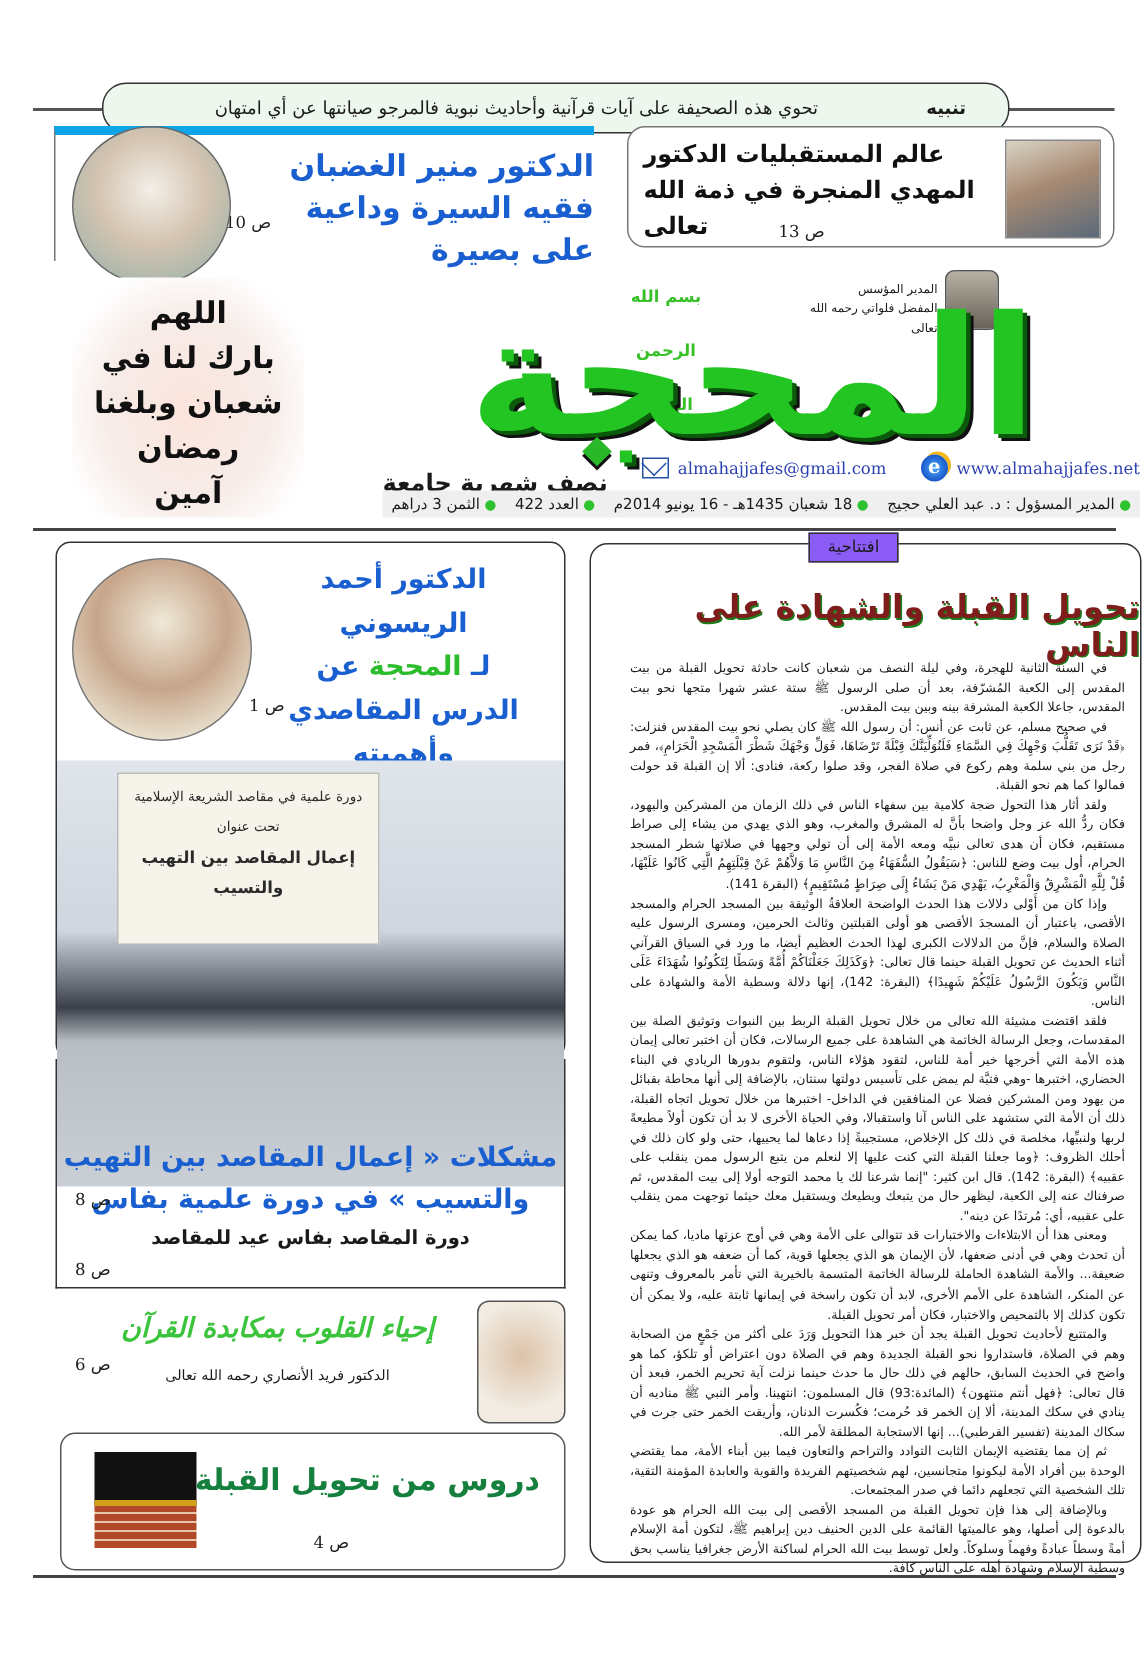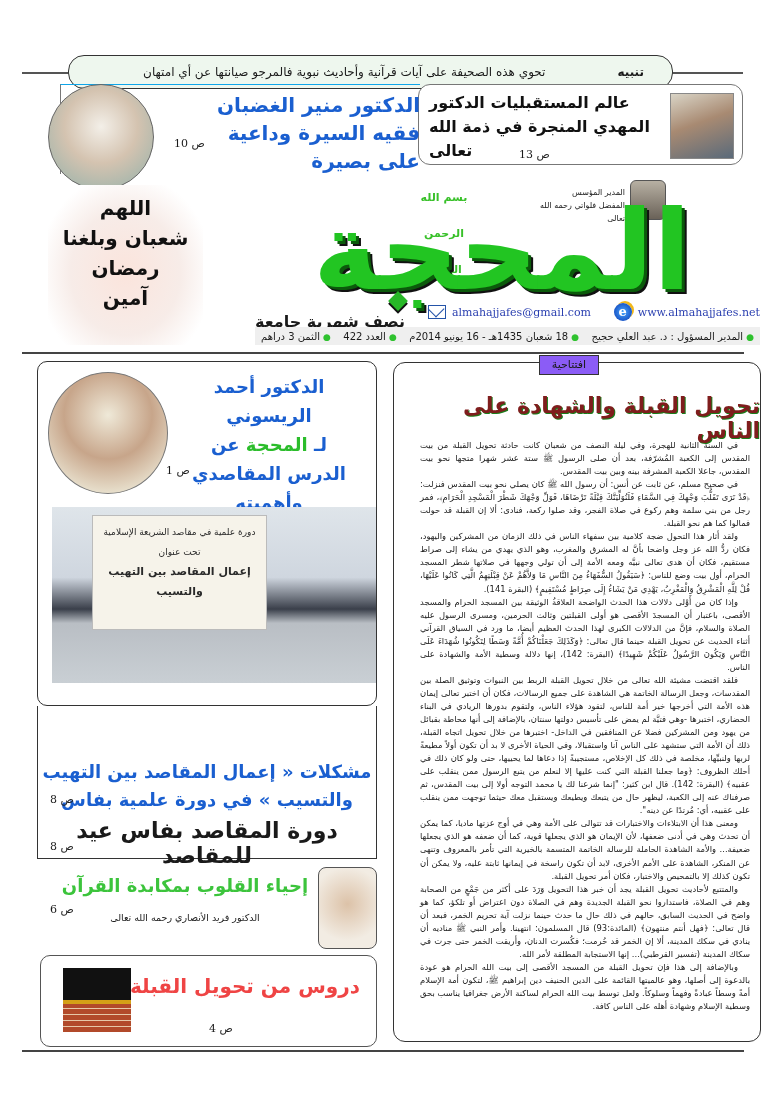--- a/index.html
+++ b/index.html
@@ -23,22 +23,22 @@
   .page-ref { font-size: 11px; font-family: "DejaVu Serif", serif; }
 
   .mahdi-box { left: 418px; top: 84px; width: 325px; height: 81px; }
   .mahdi-photo { position: absolute; right: 8px; top: 8px; width: 64px; height: 66px;
                  background: linear-gradient(160deg,#d9d4c6 0%, #a88a72 45%, #5a6a7a 100%);
                  border: 1px solid #888; }
   .mahdi-title { position: absolute; right: 82px; left: 10px; top: 6px; text-align: left;
                  font-size: 16px; font-weight: bold; line-height: 24px; color: #111; }
   .mahdi-page { position: absolute; left: 100px; bottom: 3px; }
 
-  .ghadban-box { left: 60px; top: 84px; width: 360px; height: 90px; border: none;
-                 border-top: 1px solid #0ea5e9; border-left: 1px solid #777; border-radius: 0; }
+  .ghadban-box { left: 36px; top: 84px; width: 360px; height: 90px; border: none;
+                 border-top: 6px solid #0ea5e9; border-left: 1px solid #777; border-radius: 0; }
   .ghadban-photo { position: absolute; left: 48px; top: 90px; width: 106px; height: 106px; border-radius: 50%;
                    background: radial-gradient(circle at 50% 40%, #f3efe8 0%, #d4c3b0 45%, #8fb0aa 100%);
                    border: 1px solid #666; }
   .ghadban-title { position: absolute; right: 0; top: 6px; text-align: right; font-size: 20px; line-height: 28px; }
   .ghadban-page { position: absolute; left: 113px; top: 52px; }
 
   
   .prayer { left: 48px; top: 185px; width: 155px; height: 160px;
             background: radial-gradient(ellipse at 50% 55%, #fbe4dc 0%, #f7ece8 50%, #ffffff 80%);
             text-align: center; font-weight: bold; font-size: 20px; line-height: 30px; color: #111; padding-top: 8px; }
@@ -72,43 +72,43 @@
   .divider { height: 2px; background: #444; }
 
   
   .raisouni-box { left: 37px; top: 361px; width: 340px; height: 345px; border: 1.5px solid #333; border-radius: 10px; }
   .raisouni-photo { position: absolute; left: 10px; top: 10px; width: 120px; height: 122px; border-radius: 50%;
                     background: radial-gradient(circle at 50% 35%, #efe9d8 0%, #c7a58a 45%, #e8e0cd 80%); border: 1px solid #777; }
   .raisouni-title { position: absolute; right: 12px; top: 10px; text-align: center; width: 190px;
                     font-size: 18px; line-height: 29px; }
   .green-inline { color: #2bbd2b; }
   .raisouni-page { position: absolute; left: 128px; top: 102px; }
-  .conf-photo { position: absolute; left: 14px; right: 0; top: 145px; height: 176px;
+  .conf-photo { position: absolute; left: 0; right: 0; top: 145px; height: 284px;
                 background: linear-gradient(#dfe5ea 0%, #cfd6df 40%, #3a3f4a 58%, #b9bec4 66%, #c9cfd4 100%); }
   .conf-banner { position: absolute; left: 40px; top: 8px; width: 175px; height: 115px; background: #f6f3ea;
                  border: 1px solid #bbb; font-size: 9px; text-align: center; padding-top: 6px; line-height: 20px; color: #2a2a2a; }
 
   .conf-headline { left: 38px; top: 758px; width: 338px; text-align: center; font-size: 18px; line-height: 28px; color: #1a5fd0; font-weight: bold; }
   .conf-page1 { left: 50px; top: 793px; }
-  .conf-sub { left: 38px; top: 818px; width: 338px; text-align: center; font-size: 22px; font-weight: bold; }
+  .conf-sub { left: 38px; top: 818px; width: 338px; text-align: center; font-size: 13px; font-weight: bold; }
   .conf-page2 { left: 50px; top: 840px; }
   .left-frame { left: 37px; top: 706px; width: 340px; height: 153px; border-left: 1.5px solid #333;
                 border-right: 1.5px solid #333; border-bottom: 1.5px solid #333; }
 
   .quran-box { left: 318px; top: 867px; width: 59px; height: 82px; border: 1px solid #555; border-radius: 8px;
                background: radial-gradient(circle at 50% 45%, #dcc2a8 0%, #f2ece3 70%); }
-  .quran-title { left: 60px; top: 875px; width: 250px; text-align: center; font-size: 18px; font-weight: bold; color: #3cc43c; }
+  .quran-title { left: 60px; top: 875px; width: 250px; text-align: center; font-size: 18px; font-weight: bold; color: #3cc43c; font-style: italic; }
   .quran-author { left: 60px; top: 912px; width: 250px; text-align: center; font-size: 9.5px; }
   .quran-page { left: 50px; top: 903px; }
 
   .qibla-box { left: 40px; top: 955px; width: 337px; height: 92px; border: 1px solid #555; border-radius: 10px; }
   .kaaba { position: absolute; left: 22px; top: 12px; width: 68px; height: 68px; }
   .kaaba-top { height: 36px; background: #111; border-bottom: 4px solid #d4a017; }
   .kaaba-bottom { height: 28px; background: repeating-linear-gradient(0deg, #b24a2a 0 5px, #e6c8a8 5px 6px); }
-  .qibla-title { position: absolute; right: 16px; top: 18px; font-size: 20px; font-weight: bold; color: #ef4444; }
+  .qibla-title { position: absolute; right: 16px; top: 18px; font-size: 20px; font-weight: bold; color: #15803d; }
   .qibla-page { position: absolute; left: 168px; top: 66px; }
 
   
   .article-box { left: 393px; top: 362px; width: 368px; height: 680px; border: 1.5px solid #333; border-radius: 12px; }
   .article-tag { position: absolute; left: 145px; top: -8px; width: 60px; height: 20px; background: #8b5cf6;
                  border: 1.5px solid #333; font-size: 11px; text-align: center; line-height: 18px; }
   .article-title { position: absolute; left: 0; right: 0; top: 30px; font-size: 22px;
                    font-weight: bold; color: #7f1d1d; text-shadow: 1px 1px 0 #1b7d1b; }
   .article-body { position: absolute; left: 10px; right: 10px; top: 76px; font-size: 8.4px; line-height: 13.05px;
                   text-align: justify; direction: rtl; margin-left: 16px; }
@@ -132,20 +132,21 @@
 </div>
 
 <div class="abs ghadban-box">
   <div class="ghadban-title headline-blue rtl" style="width:240px;">الدكتور منير الغضبان فقيه السيرة وداعية على بصيرة</div>
   <div class="ghadban-page page-ref rtl">ص 10</div>
 </div>
 <div class="abs ghadban-photo" style="top:84px;"></div>
 
 <div class="abs prayer rtl">
   <div>اللهم</div>
+  <div>بارك لنا في</div>
   <div>شعبان وبلغنا رمضان</div>
   <div>آمين</div>
 </div>
 
 <div class="abs founder-photo"></div>
 <div class="abs founder-text rtl">
   <div>المدير المؤسس</div>
   <div>المفضل فلواتي رحمه الله تعالى</div>
 </div>
 <div class="abs basmala rtl">بسم الله الرحمن الرحيم</div>
@@ -222,17 +223,18 @@
   <div class="article-tag rtl">افتتاحية</div>
   <div class="article-title rtl">تحويل القبلة والشهادة على الناس</div>
   <div class="article-body">
     <p>في السنة الثانية للهجرة، وفي ليلة النصف من شعبان كانت حادثة تحويل القبلة من بيت المقدس إلى الكعبة المُشرّفة، بعد أن صلى الرسول ﷺ ستة عشر شهرا متجها نحو بيت المقدس، جاعلا الكعبة المشرفة بينه وبين بيت المقدس.</p>
     <p>في صحيح مسلم، عن ثابت عن أنس: أن رسول الله ﷺ كان يصلي نحو بيت المقدس فنزلت: ﴿قَدْ نَرَى تَقَلُّبَ وَجْهِكَ فِي السَّمَاءِ فَلَنُوَلِّيَنَّكَ قِبْلَةً تَرْضَاهَا، فَوَلِّ وَجْهَكَ شَطْرَ الْمَسْجِدِ الْحَرَامِ﴾، فمر رجل من بني سلمة وهم ركوع في صلاة الفجر، وقد صلوا ركعة، فنادى: ألا إن القبلة قد حولت فمالوا كما هم نحو القبلة.</p>
     <p>ولقد أثار هذا التحول ضجة كلامية بين سفهاء الناس في ذلك الزمان من المشركين واليهود، فكان ردُّ الله عز وجل واضحا بأنَّ له المشرق والمغرب، وهو الذي يهدي من يشاء إلى صراط مستقيم، فكان أن هدى تعالى نبيَّه ومعه الأمة إلى أن تولي وجهها في صلاتها شطر المسجد الحرام، أول بيت وضع للناس: ﴿سَيَقُولُ السُّفَهَاءُ مِنَ النَّاسِ مَا وَلاَّهُمْ عَنْ قِبْلَتِهِمُ الَّتِي كَانُوا عَلَيْهَا، قُلْ لِلَّهِ الْمَشْرِقُ وَالْمَغْرِبُ، يَهْدِي مَنْ يَشَاءُ إِلَى صِرَاطٍ مُسْتَقِيمٍ﴾ (البقرة 141).</p>
     <p>وإذا كان من أَوْلى دلالات هذا الحدث الواضحة العلاقةُ الوثيقة بين المسجد الحرام والمسجد الأقصى، باعتبار أن المسجدَ الأقصى هو أولى القبلتين وثالث الحرمين، ومسرى الرسول عليه الصلاة والسلام، فإنَّ من الدلالات الكبرى لهذا الحدث العظيم أيضا، ما ورد في السياق القرآني أثناء الحديث عن تحويل القبلة حينما قال تعالى: ﴿وَكَذَلِكَ جَعَلْنَاكُمْ أُمَّةً وَسَطًا لِتَكُونُوا شُهَدَاءَ عَلَى النَّاسِ وَيَكُونَ الرَّسُولُ عَلَيْكُمْ شَهِيدًا﴾ (البقرة: 142)، إنها دلالة وسطية الأمة والشهادة على الناس.</p>
     <p>فلقد اقتضت مشيئة الله تعالى من خلال تحويل القبلة الربط بين النبوات وتوثيق الصلة بين المقدسات، وجعل الرسالة الخاتمة هي الشاهدة على جميع الرسالات، فكان أن اختبر تعالى إيمان هذه الأمة التي أخرجها خير أمة للناس، لتقود هؤلاء الناس، ولتقوم بدورها الريادي في البناء الحضاري، اختبرها -وهي فتيَّة لم يمض على تأسيس دولتها سنتان، بالإضافة إلى أنها محاطة بقبائل من يهود ومن المشركين فضلا عن المنافقين في الداخل- اختبرها من خلال تحويل اتجاه القبلة، ذلك أن الأمة التي ستشهد على الناس آنا واستقبالا، وفي الحياة الأخرى لا بد أن تكون أولاً مطيعةً لربها ولنبيِّها، مخلصة في ذلك كل الإخلاص، مستجيبةً إذا دعاها لما يحييها، حتى ولو كان ذلك في أحلك الظروف: ﴿وما جعلنا القبلة التي كنت عليها إلا لنعلم من يتبع الرسول ممن ينقلب على عقبيه﴾ (البقرة: 142). قال ابن كثير: "إنما شرعنا لك يا محمد التوجه أولا إلى بيت المقدس، ثم صرفناك عنه إلى الكعبة، ليظهر حال من يتبعك ويطيعك ويستقبل معك حيثما توجهت ممن ينقلب على عقبيه، أي: مُرتدًا عن دينه".</p>
     <p>ومعنى هذا أن الابتلاءات والاختبارات قد تتوالى على الأمة وهي في أوج عزتها ماديا، كما يمكن أن تحدث وهي في أدنى ضعفها، لأن الإيمان هو الذي يجعلها قوية، كما أن ضعفه هو الذي يجعلها ضعيفة... والأمة الشاهدة الحاملة للرسالة الخاتمة المتسمة بالخيرية التي تأمر بالمعروف وتنهى عن المنكر، الشاهدة على الأمم الأخرى، لابد أن تكون راسخة في إيمانها ثابتة عليه، ولا يمكن أن تكون كذلك إلا بالتمحيص والاختبار، فكان أمر تحويل القبلة.</p>
     <p>والمتتبع لأحاديث تحويل القبلة يجد أن خبر هذا التحويل وَرَدَ على أكثر من جَمْعٍ من الصحابة وهم في الصلاة، فاستداروا نحو القبلة الجديدة وهم في الصلاة دون اعتراض أو تلكؤ، كما هو واضح في الحديث السابق، حالهم في ذلك حال ما حدث حينما نزلت آية تحريم الخمر، فبعد أن قال تعالى: ﴿فهل أنتم منتهون﴾ (المائدة:93) قال المسلمون: انتهينا. وأمر النبي ﷺ مناديه أن ينادي في سكك المدينة، ألا إن الخمر قد حُرمت؛ فكُسرت الدنان، وأريقت الخمر حتى جرت في سكاك المدينة (تفسير القرطبي)... إنها الاستجابة المطلقة لأمر الله.</p>
+    <p>ثم إن مما يقتضيه الإيمان الثابت التوادد والتراحم والتعاون فيما بين أبناء الأمة، مما يقتضي الوحدة بين أفراد الأمة ليكونوا متجانسين، لهم شخصيتهم الفريدة والقوية والعابدة المؤمنة التقية، تلك الشخصية التي تجعلهم دائما في صدر المجتمعات.</p>
     <p>وبالإضافة إلى هذا فإن تحويل القبلة من المسجد الأقصى إلى بيت الله الحرام هو عودة بالدعوة إلى أصلها، وهو عالميتها القائمة على الدين الحنيف دين إبراهيم ﷺ، لتكون أمة الإسلام أمةً وسطاً عبادةً وفهماً وسلوكاً. ولعل توسط بيت الله الحرام لساكنة الأرض جغرافيا يناسب بحق وسطية الإسلام وشهادة أهله على الناس كافة.</p>
   </div>
 </div>
 
 <div class="abs bottom-line"></div>
 
 </body></html>

